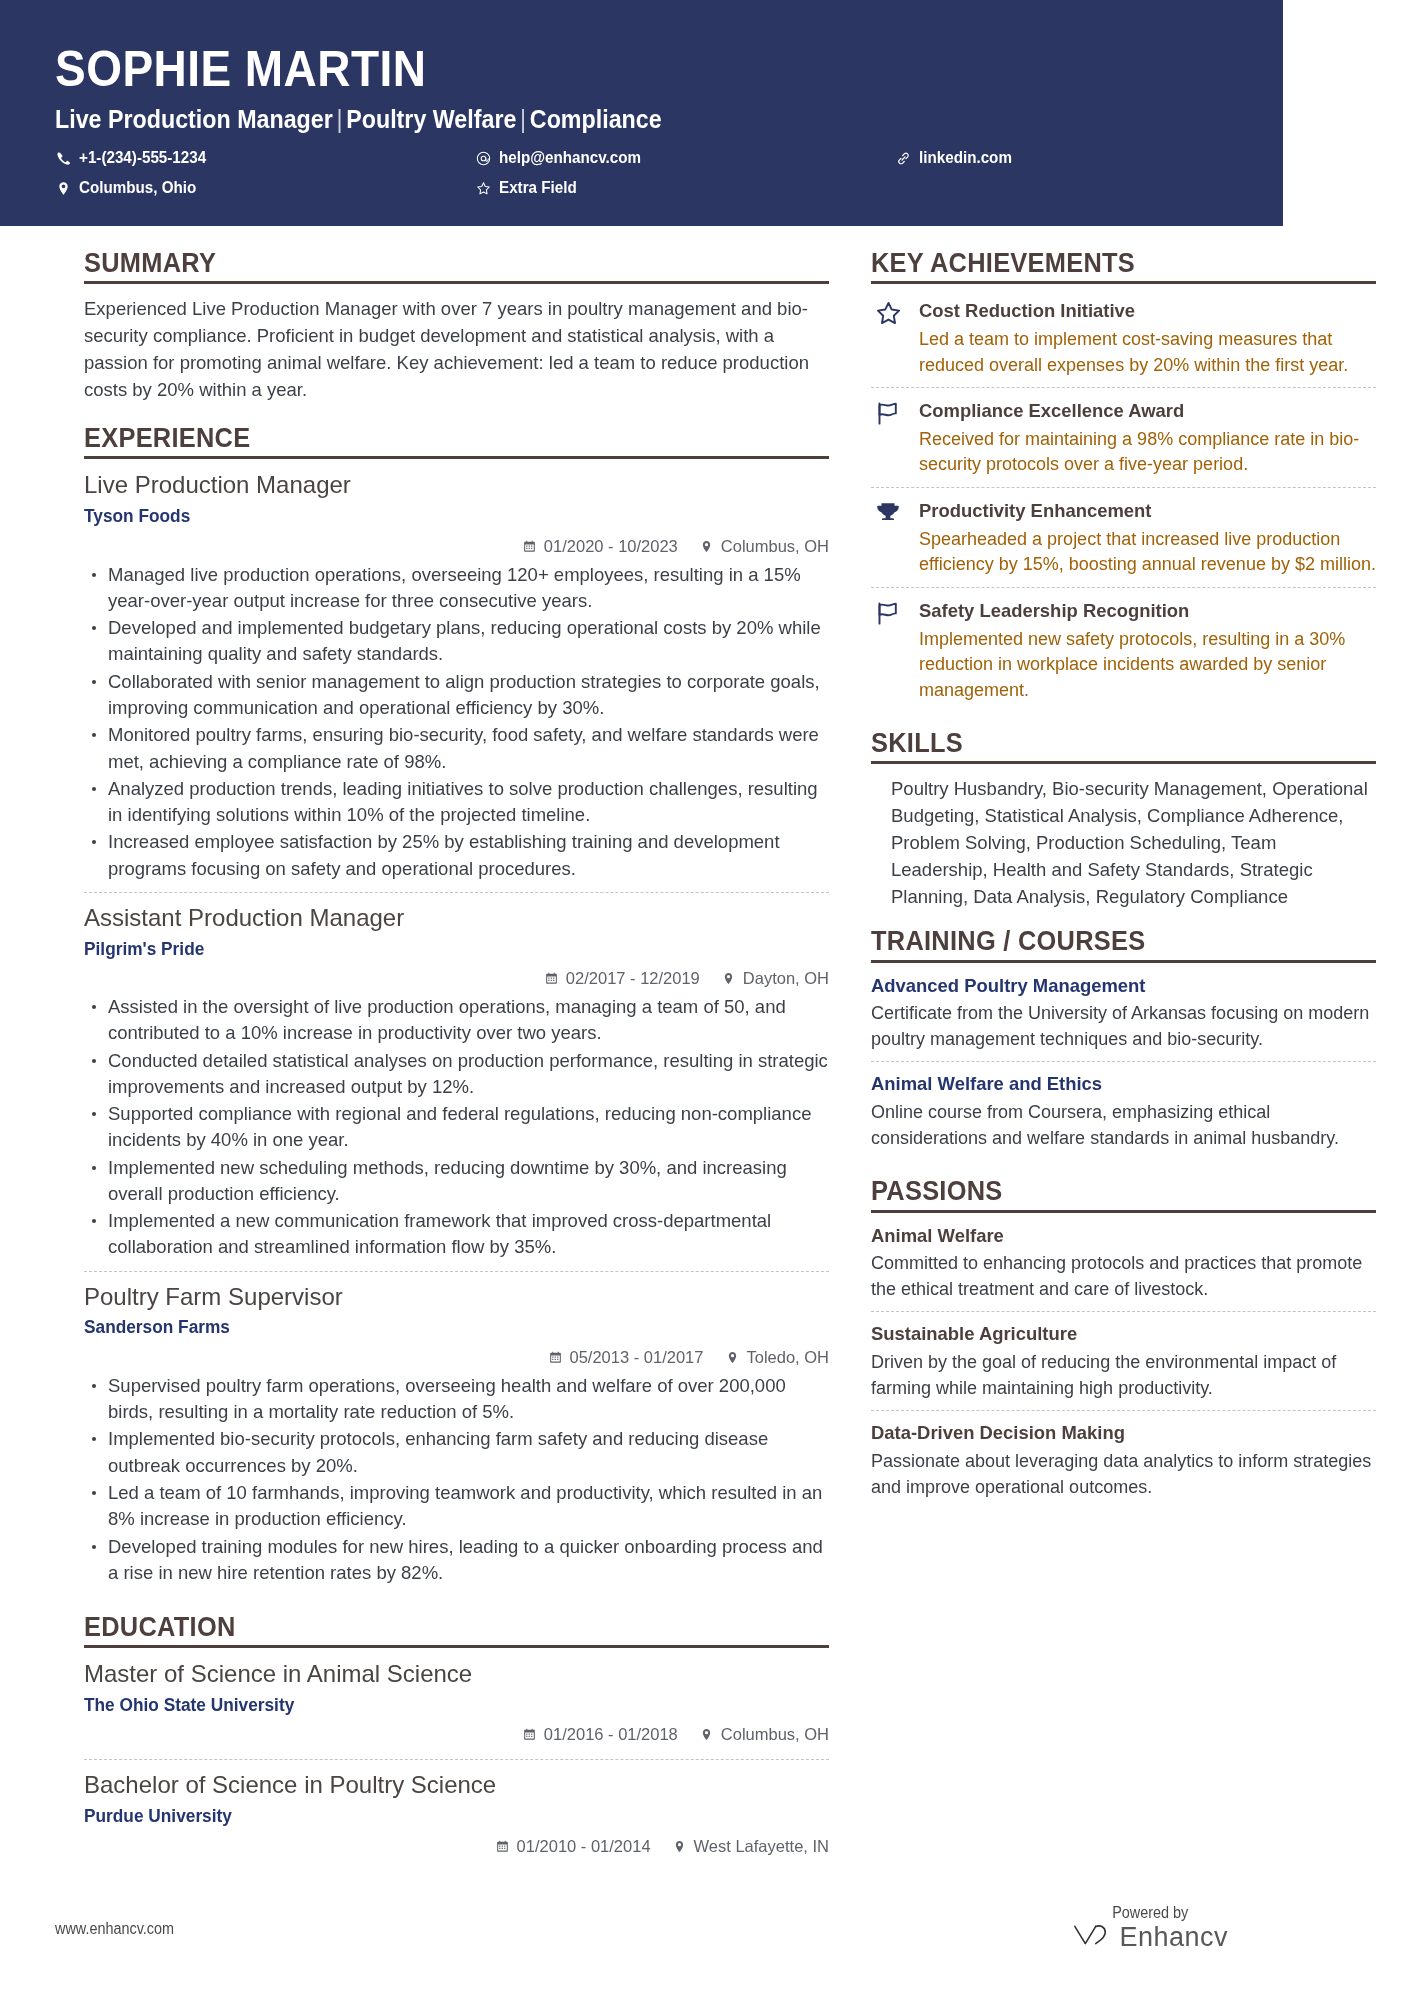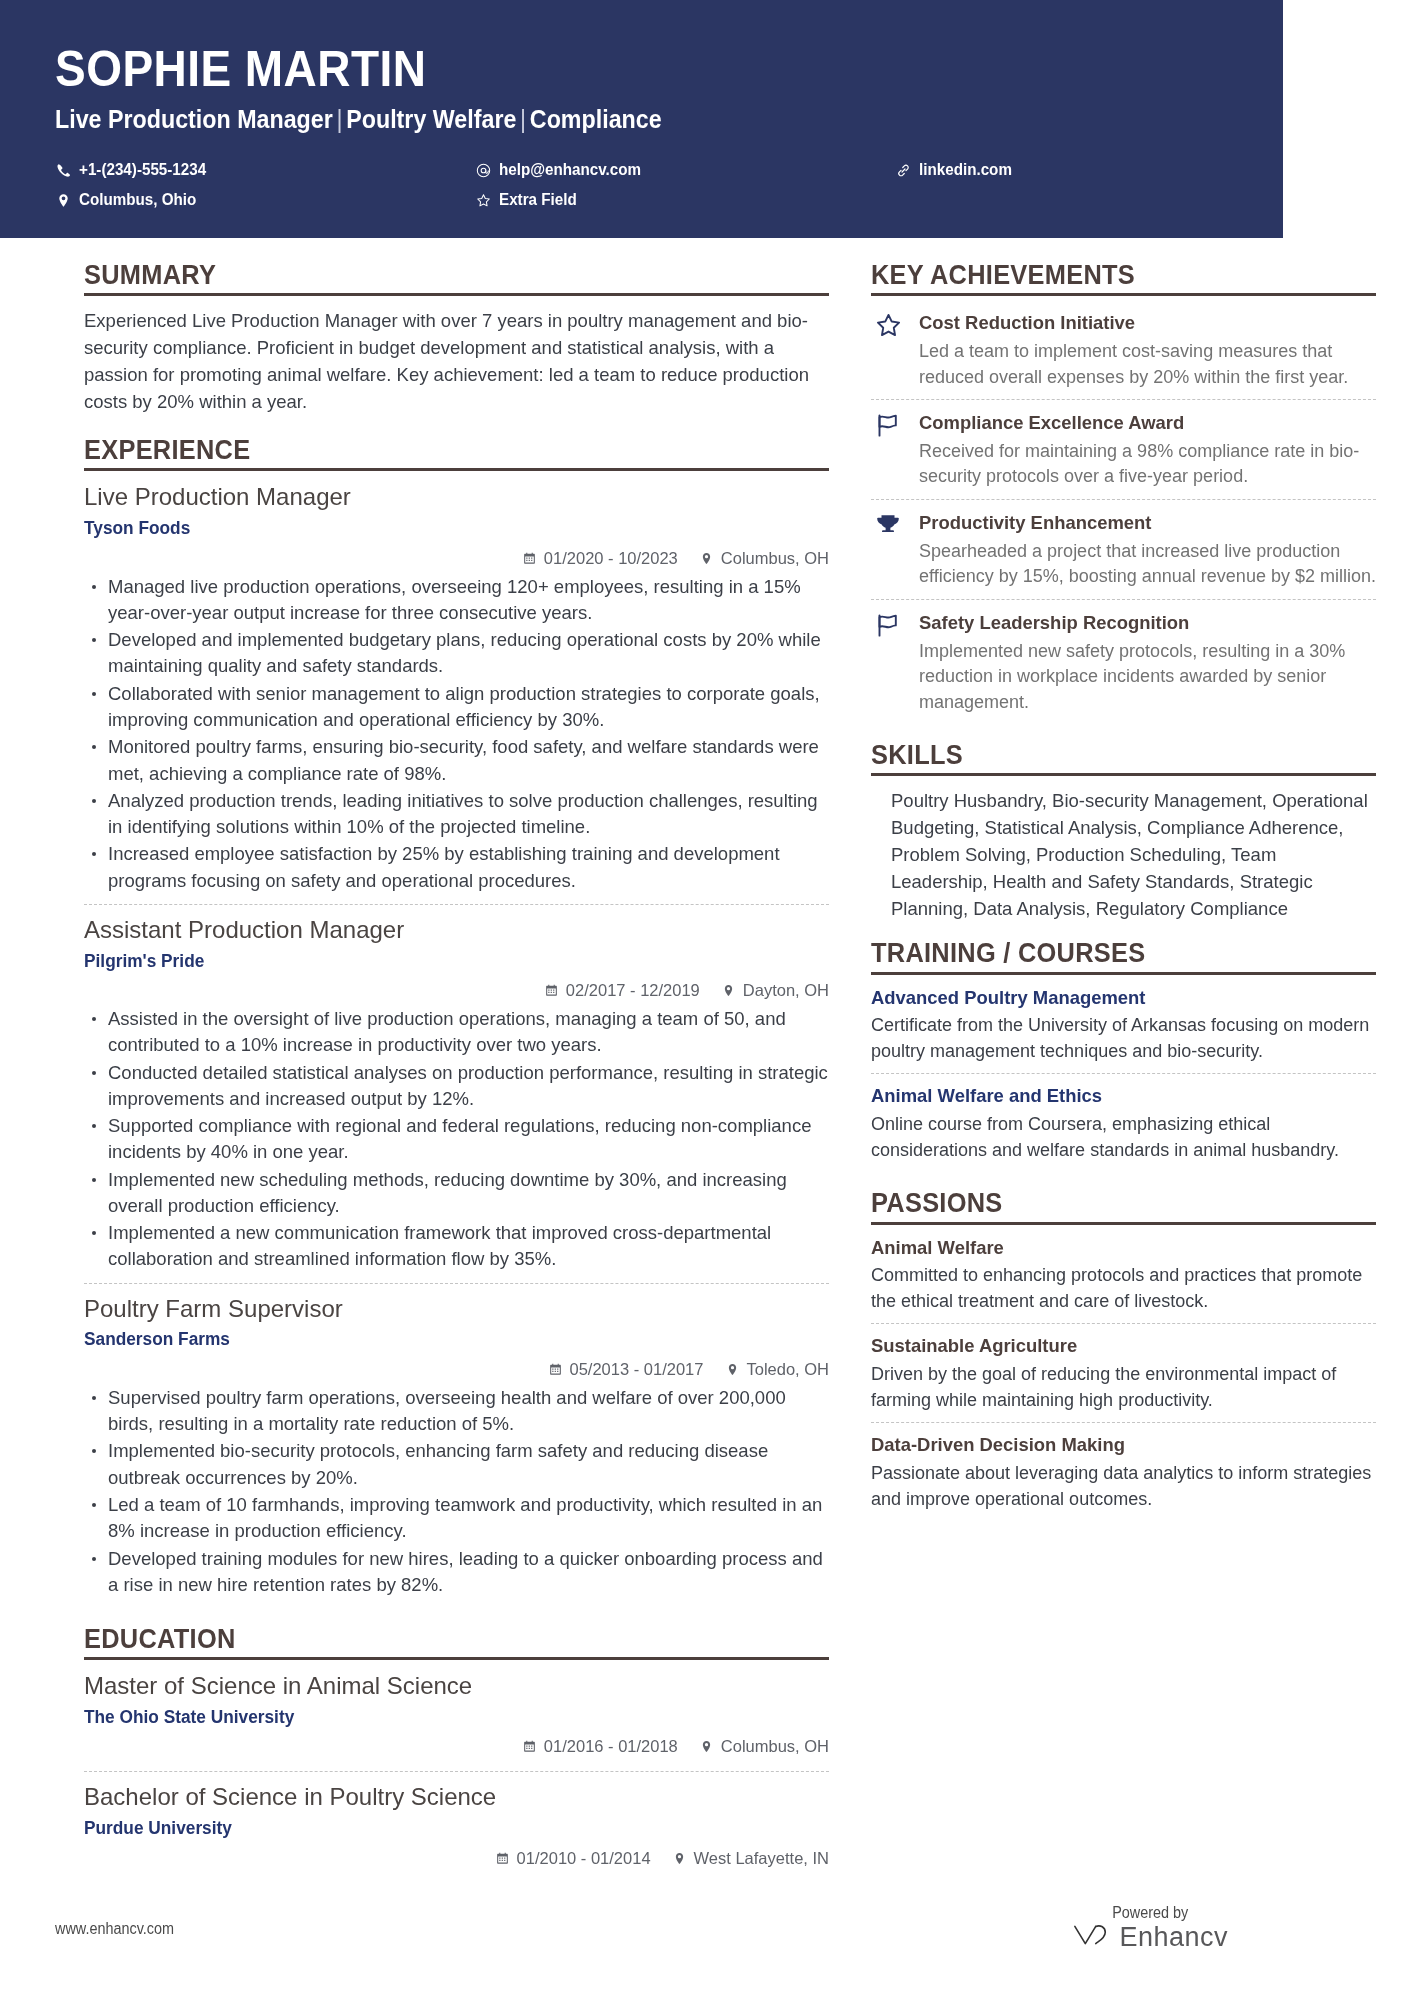--- a/index.html
+++ b/index.html
@@ -37,21 +37,21 @@
     line-height: 1.2;
     transform: scaleX(0.93);
     transform-origin: left center;
   }
   .headline .sep {
     font-weight: 400;
     color: #c9cddd;
     padding: 0 4px;
   }
   .contact-grid {
-    margin-top: 24px;
+    margin-top: 12px;
     display: grid;
     grid-template-columns: 420px 420px auto;
     row-gap: 6px;
   }
   .contact-item {
     display: flex;
     align-items: center;
     gap: 8px;
     color: #ffffff;
     font-size: 16px;
@@ -177,21 +177,21 @@
   .ach-body { flex: 1 1 auto; }
   .ach-title {
     color: #4c3f3c;
     font-size: 19px;
     font-weight: 700;
     line-height: 1.25;
     transform: scaleX(0.97);
     transform-origin: left center;
   }
   .ach-desc {
-    color: #737373;
+    color: #a16207;
     font-size: 18px;
     line-height: 1.42;
     margin-top: 4px;
   }
 
   
   .skills-text {
     color: #3b3f47;
     font-size: 18.5px;
     line-height: 1.46;

